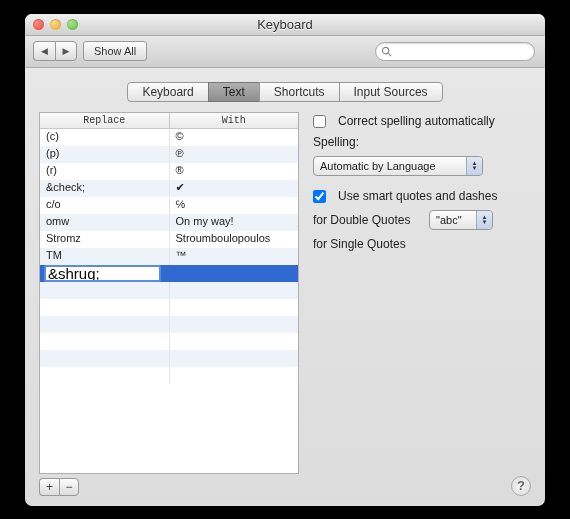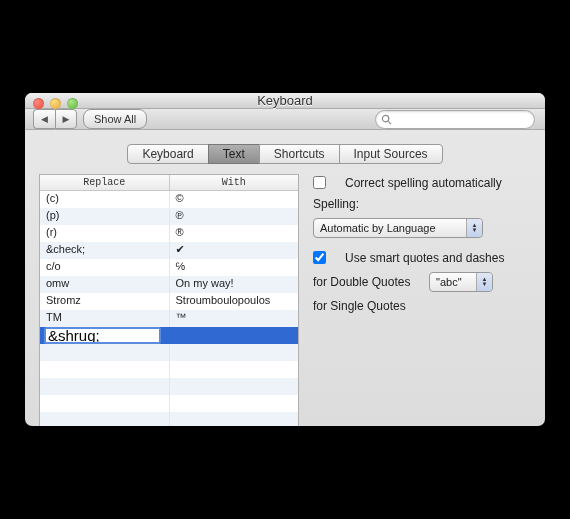--- a/index.html
+++ b/index.html
@@ -8,21 +8,21 @@
     width: 570px;
     height: 519px;
     font-family: "Lucida Grande", -apple-system, sans-serif;
     font-size: 11px;
     display: flex;
     align-items: center;
     justify-content: center;
   }
   .window {
     width: 520px;
-    height: 333px;
+    height: 492px;
     background: linear-gradient(#e8e8e8, #dcdcdc);
     border-radius: 7px;
     box-shadow: 0 10px 40px rgba(0,0,0,0.6);
     display: flex;
     flex-direction: column;
     overflow: hidden;
   }
   .titlebar {
     height: 22px;
     background: linear-gradient(#f0f0f0, #d0d0d0);
@@ -45,21 +45,21 @@
     border-bottom: 1px solid #aaa;
     display: flex;
     align-items: center;
     padding: 0 10px 0 8px;
     gap: 6px;
   }
   .seg { display: flex; }
   .nav { width: 22px; height: 20px; background: linear-gradient(#fdfdfd,#dcdcdc); border:1px solid #999; display:flex; align-items:center; justify-content:center; font-size:9px; color:#555;}
   .nav:first-child { border-radius: 4px 0 0 4px; border-right: none; }
   .nav:last-child { border-radius: 0 4px 4px 0; }
-  .showall { height:20px; padding: 0 10px; background: linear-gradient(#fdfdfd,#dcdcdc); border:1px solid #999; border-radius:8px; font-size:11px; color:#333; display:flex;align-items:center;}
+  .showall { height:20px; padding: 0 10px; background: linear-gradient(#fdfdfd,#dcdcdc); border:1px solid #999; border-radius:3px; font-size:11px; color:#333; display:flex;align-items:center;}
   .search { margin-left: auto; width: 160px; height: 19px; background:#fff; border:1px solid #aaa; border-radius: 10px; position: relative; box-shadow: inset 0 1px 2px rgba(0,0,0,.15);}
   .search svg { position:absolute; left:5px; top:3px; }
   .content { flex: 1; padding: 14px 14px 10px 14px; display:flex; flex-direction:column; position:relative;}
   .tabs { display:flex; justify-content:center; margin-bottom: 10px; font-size: 12px;}
   .tab { padding: 2px 14px; background: linear-gradient(#fdfdfd,#e4e4e4); border:1px solid #999; margin-left:-1px; color:#333;}
   .tab:first-child { border-radius: 4px 0 0 4px; margin-left:0;}
   .tab:last-child { border-radius: 0 4px 4px 0; }
   .tab.sel { background: linear-gradient(#b0b0b0,#8e8e8e); color:#222; border-color:#777;}
   .panel { flex:1; display:flex; gap: 14px;}
   .left { width: 260px; display:flex; flex-direction:column;}
@@ -74,21 +74,21 @@
   .row.sel { background:#3169d3 !important; color:#fff;}
   .cell { flex:1; padding: 1px 6px; font-size:11px; color:#222; overflow:hidden; white-space:nowrap; border-right:1px solid #e6e6e6;}
   .row.sel .cell { border-right-color: transparent;}
   .cell:last-child { border-right:none;}
   .cell input { width:100%; border:2px solid #5a8de0; border-radius:2px; font-size:15px; height:17px; padding: 0 2px; background:#fff; outline:none; margin:-1px -2px;}
   .addrem { display:flex; margin-top: 4px;}
   .sq { width:20px; height:18px; background:linear-gradient(#fdfdfd,#dcdcdc); border:1px solid #999; display:flex;align-items:center;justify-content:center; font-size:12px; color:#444;}
   .sq:first-child { border-radius:4px 0 0 4px; border-right:none;}
   .sq:last-child { border-radius:0 4px 4px 0;}
   .right { flex:1; display:flex; flex-direction:column; gap: 7px; font-size:12px; color:#222; padding-top:2px;}
-  .chk { display:flex; align-items:flex-start; gap:19px;}
+  .chk { display:flex; align-items:flex-end; gap:12px;}
   .chk input { width:13px; height:13px;}
   .label { font-size:12px; margin-top:0;}
   .dd { width: 170px; height:20px; background:linear-gradient(#fdfdfd,#e6e6e6); border:1px solid #999; border-radius:4px; display:flex; align-items:center; padding:0 6px; position:relative; font-size:11px;}
   .dd .arrows { position:absolute; right:0; top:0; bottom:0; width:16px; background:linear-gradient(#e0e7f5,#c3d1ec); border-left:1px solid #aaa; border-radius:0 4px 4px 0; display:flex; flex-direction:column; align-items:center; justify-content:center; font-size:6px; line-height:5px; color:#333;}
   .quoterow { display:flex; align-items:center; gap:6px; font-size:12px;}
   .quoterow .dd { width:64px;}
   .help { position:absolute; right:14px; bottom:10px; width:20px; height:20px; border-radius:50%; background:radial-gradient(#fafafa,#d8d8d8); border:1px solid #aaa; display:flex; align-items:center; justify-content:center; font-size:13px; color:#666; font-weight:bold;}
 </style>
 </head>
 <body>

